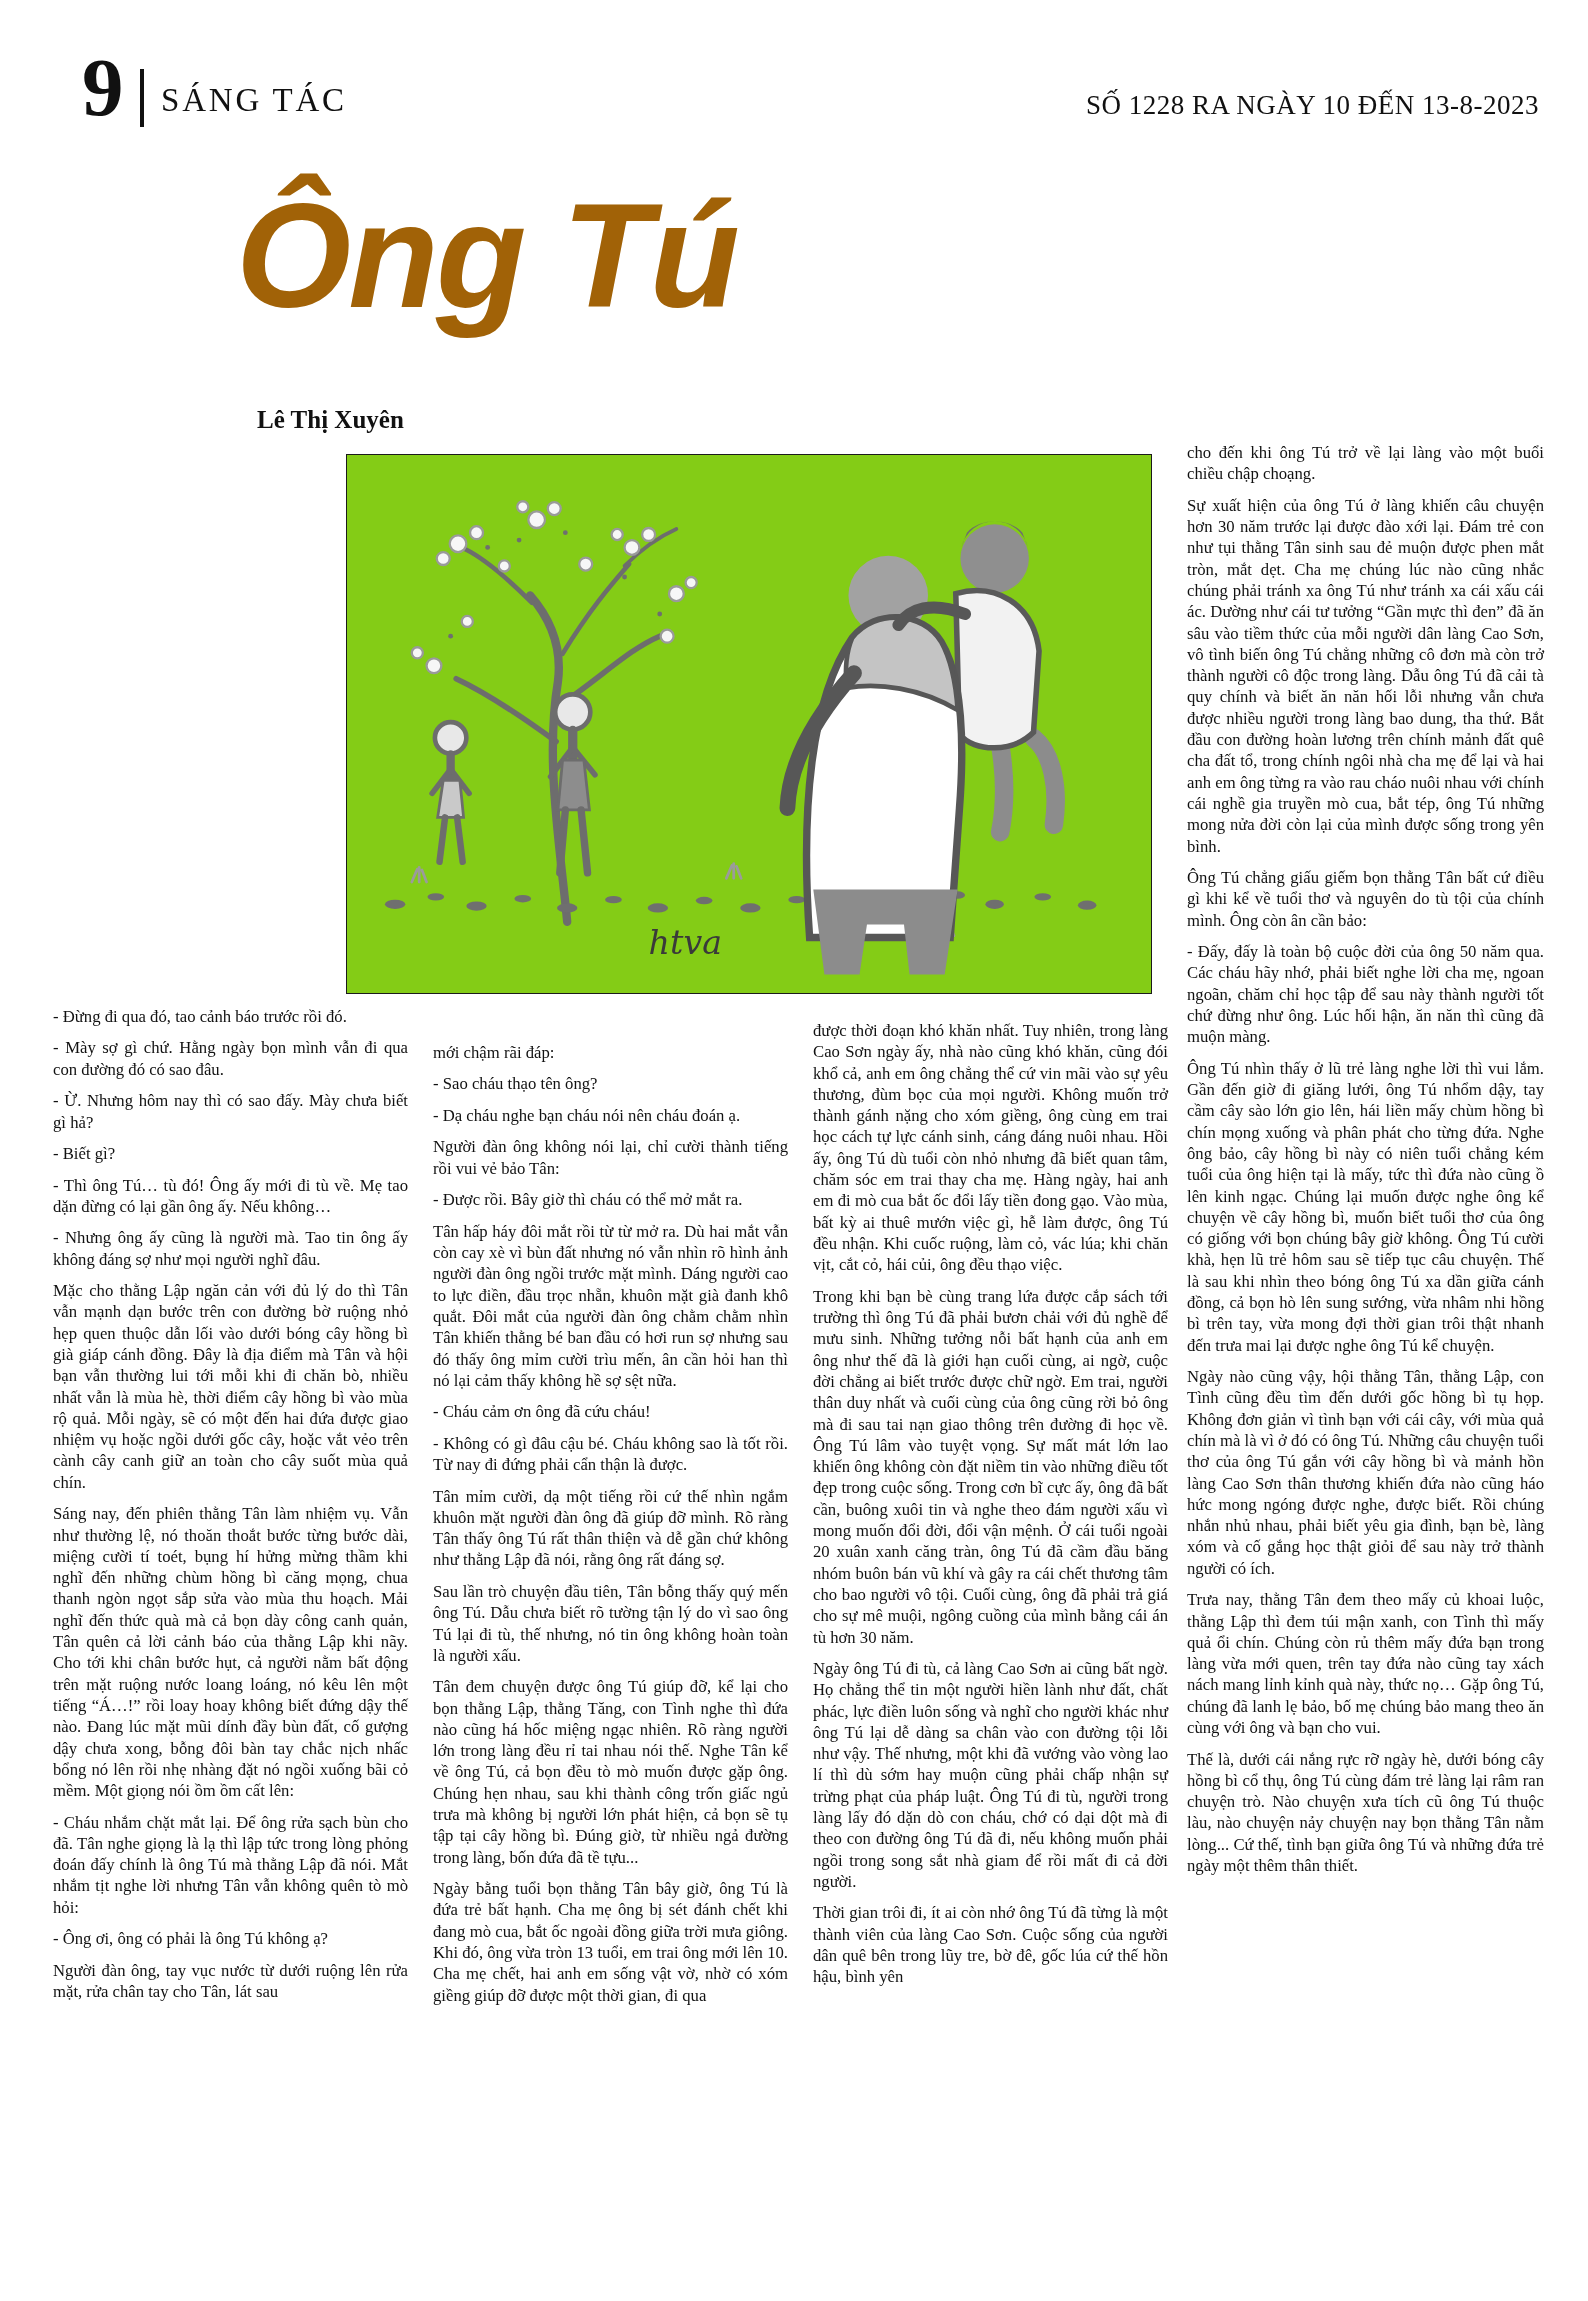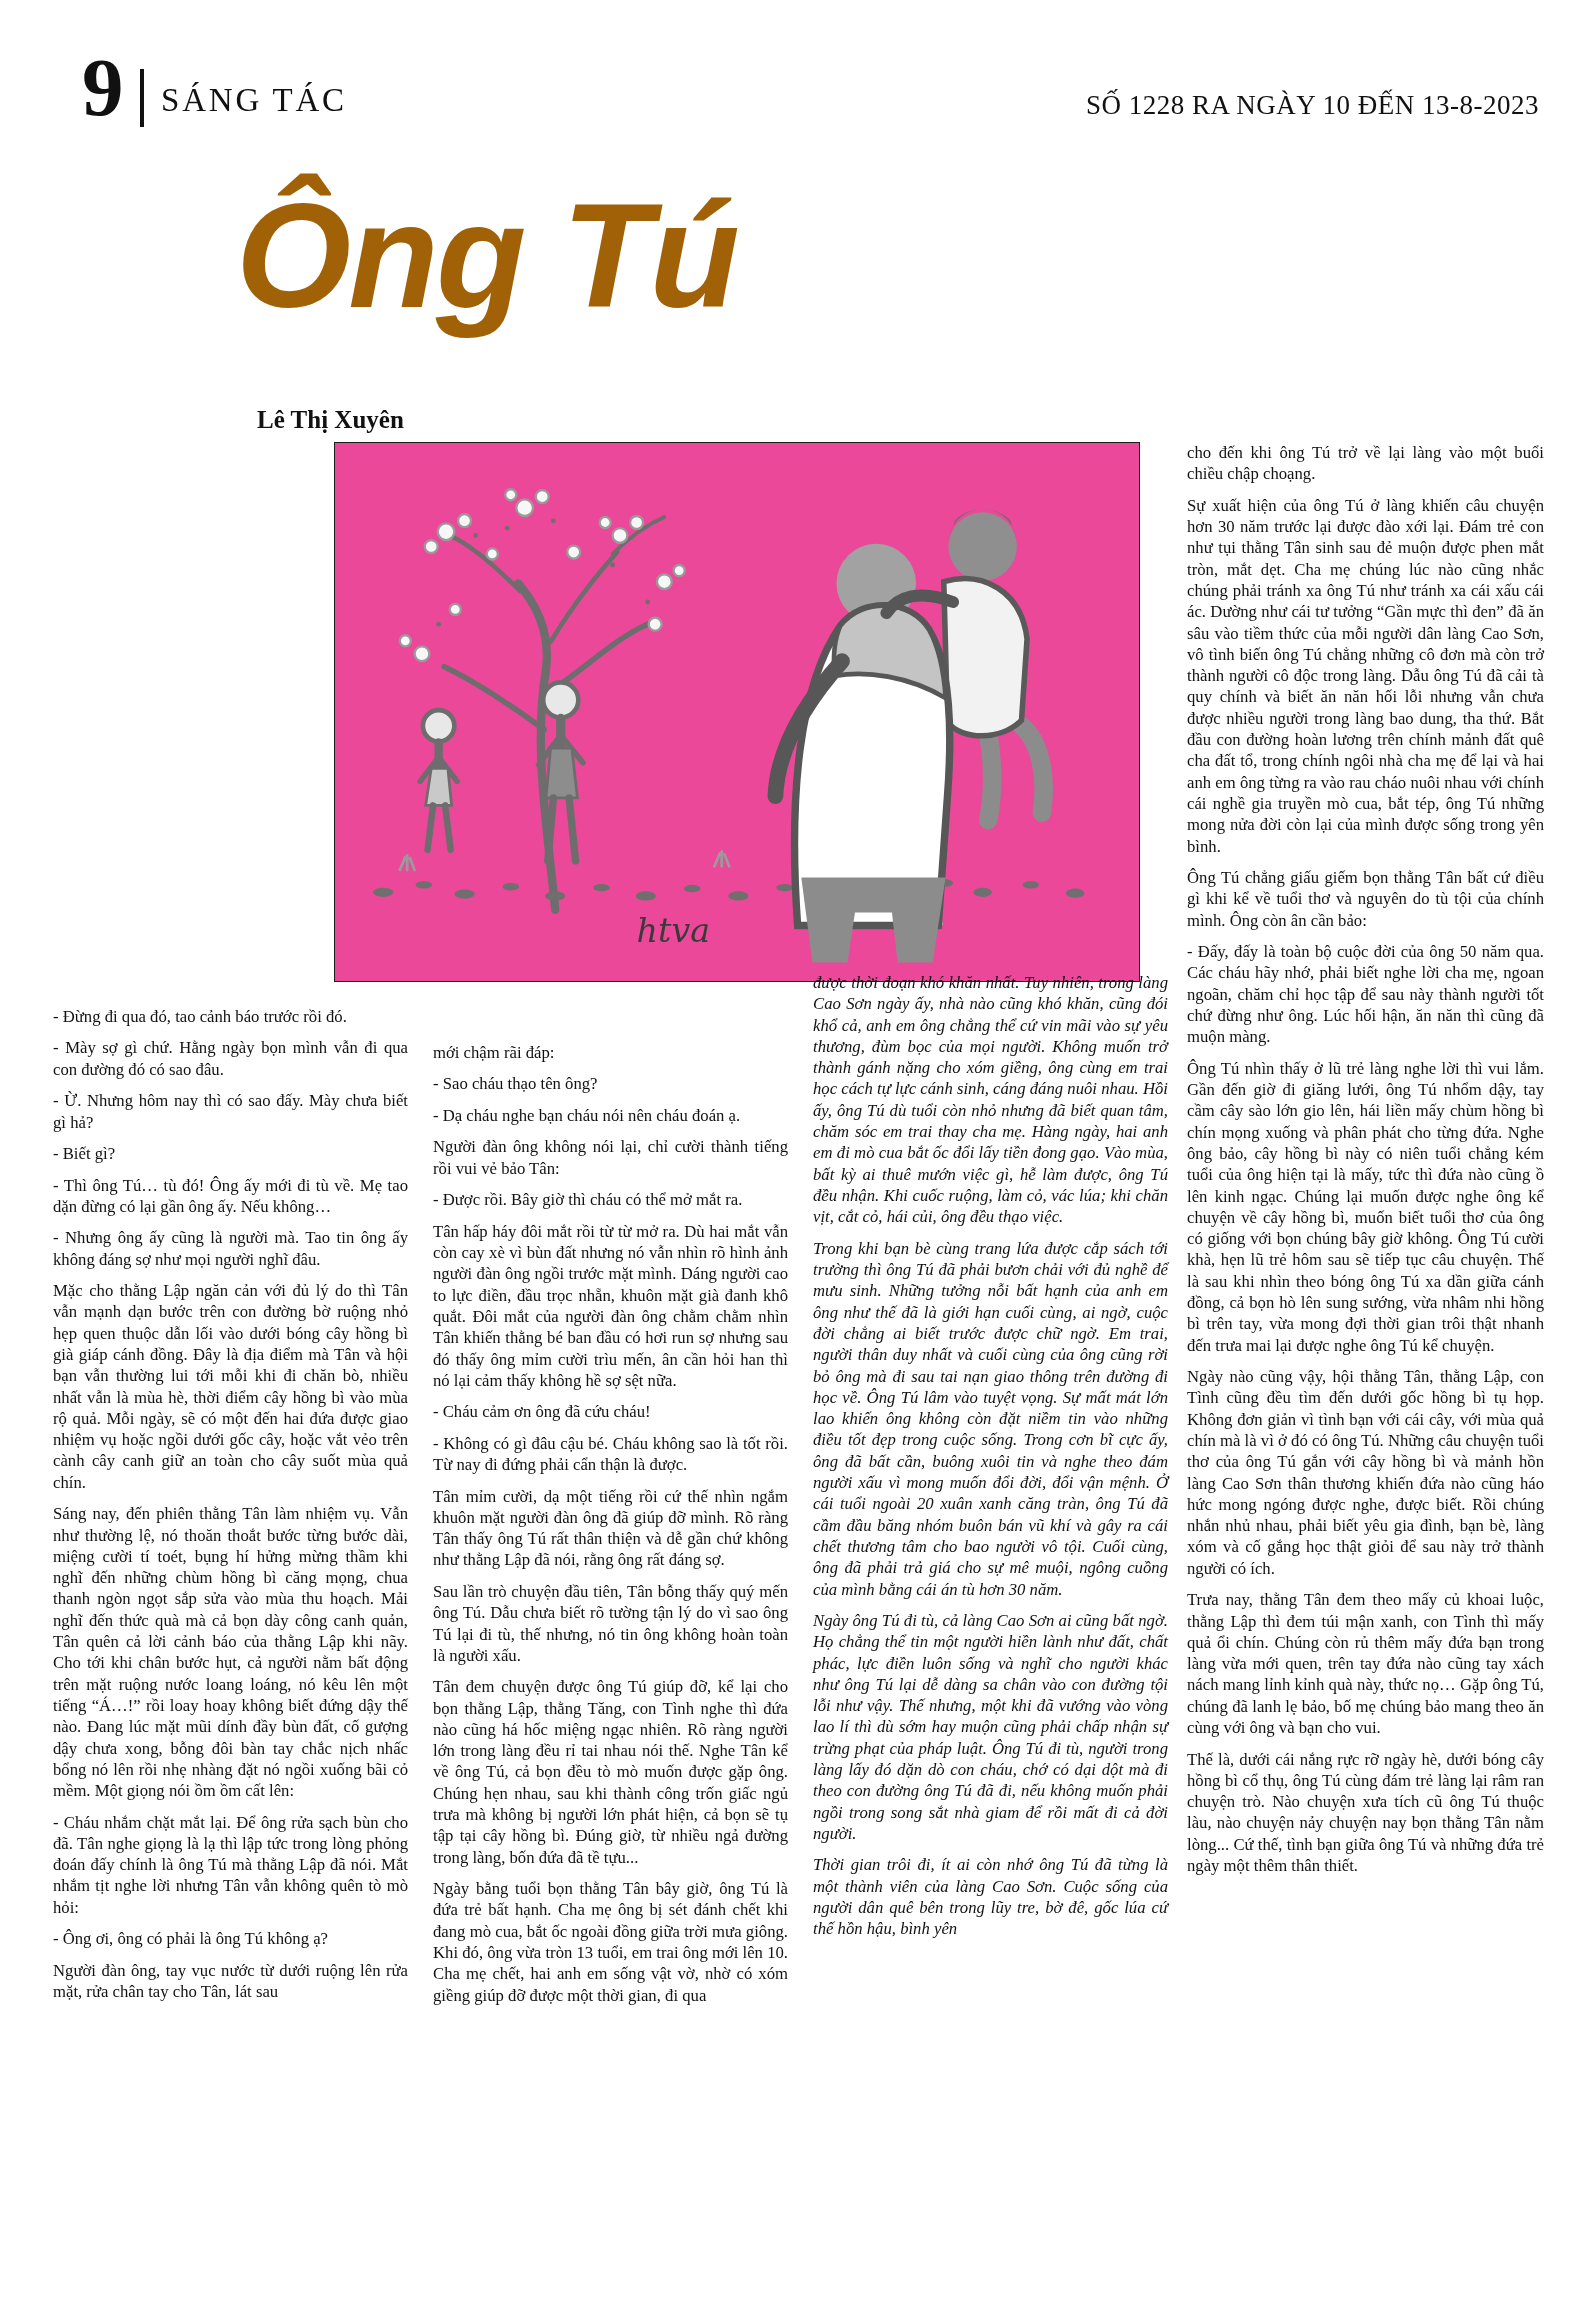--- a/index.html
+++ b/index.html
@@ -40,37 +40,37 @@
     color:#a16207;
   }
   .article-author{
     position:absolute;left:257px;top:378px;
     font-size:25px;font-weight:bold;
     font-family:"Liberation Serif", serif;
     margin-top:28px;
   }
   
   .illo{
-    position:absolute;left:330px;top:438px;margin:4px;
+    position:absolute;left:330px;top:438px;margin:16px;
     width:806px;height:540px;
-    background:#ec4899;
+    background:#84cc16;
     border:1.9px solid #1b1b1b;
     box-sizing:border-box;
   }
   .illo svg{display:block;width:100%;height:100%;}
   
   .col{
     position:absolute;width:355px;
     font-size:16.7px;line-height:21.3px;
     text-align:justify;
   }
   .col .para{margin:0 0 10.2px 0;}
   .col-1{left:53px;  top:1006px;}
   .col-2{left:433px; top:1006px;margin-top:36px;}
-  .col-3{left:813px; top:972px;font-style:italic;}
+  .col-3{left:813px; top:1020px;}
   .col-4{left:1187px;top:442px;width:357px;}
 </style>
 </head>
 <body>
 
 <div class="page">
 
   <div class="pagenum">9</div>
   <div class="hdr-rule"></div>
   <div class="section-title">SÁNG TÁC</div>

